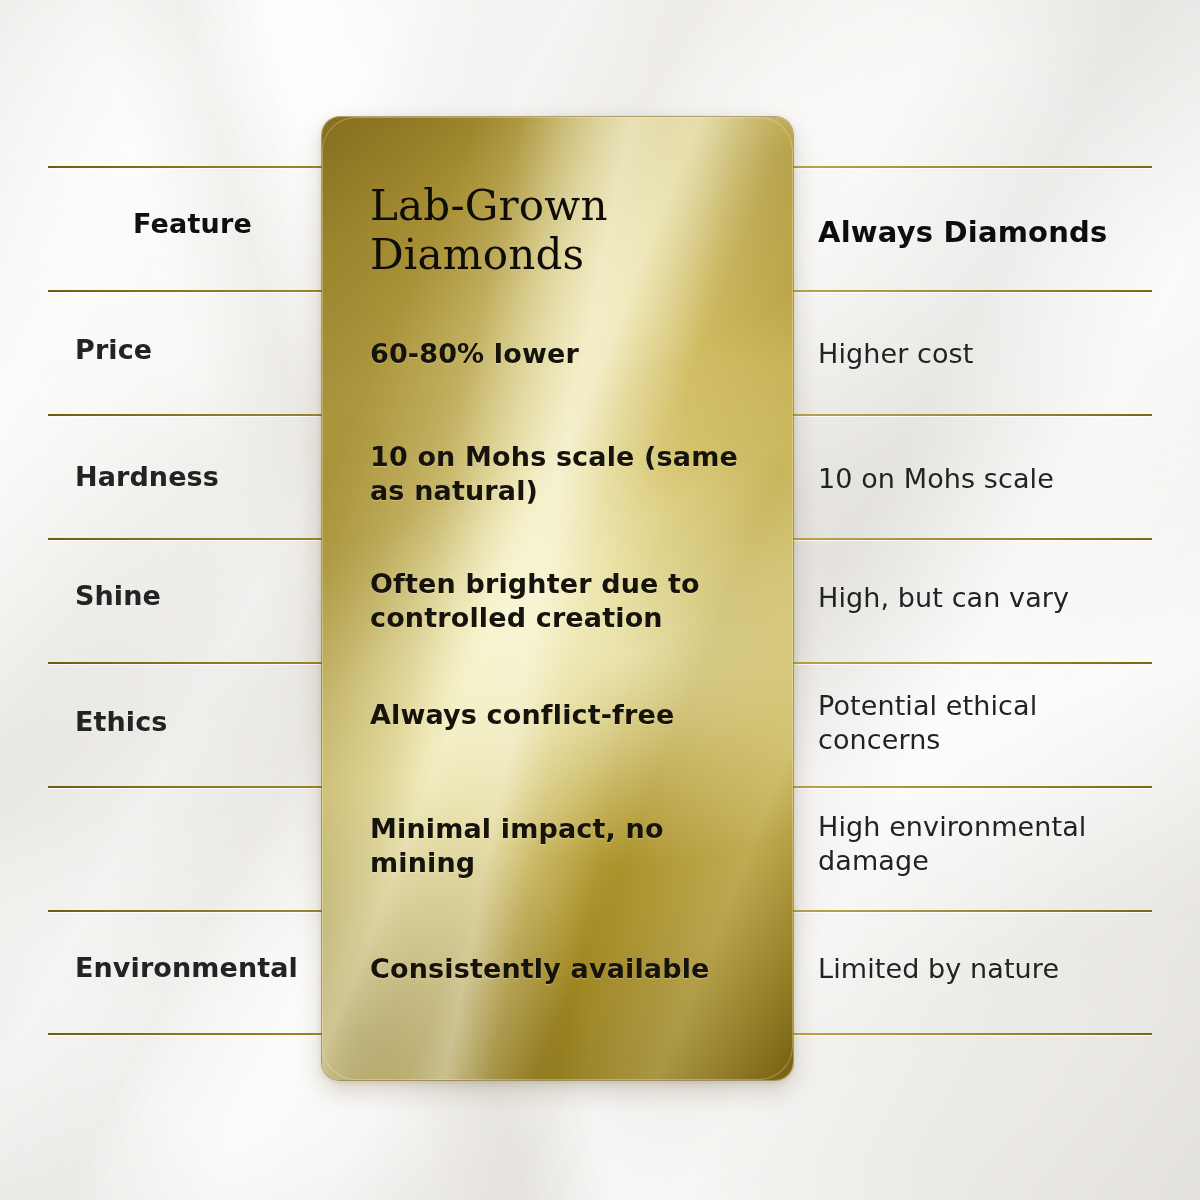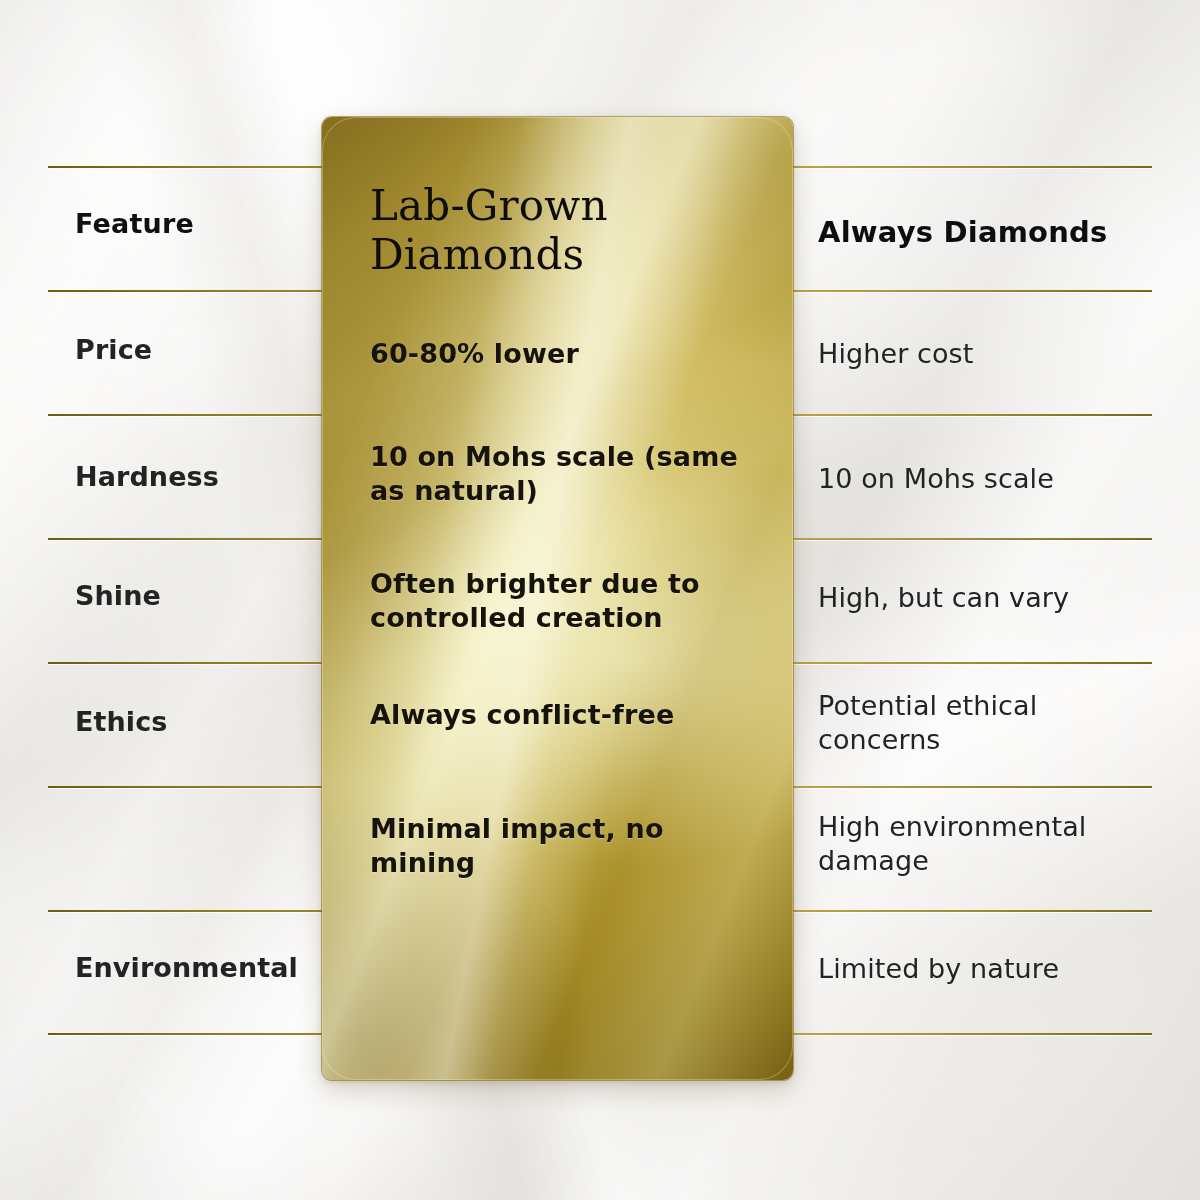--- a/index.html
+++ b/index.html
@@ -104,20 +104,21 @@
     font-weight: 700;
     line-height: 1.22;
     letter-spacing: .1px;
     color: #232323;
   }
   .col-feature.is-header {
     font-weight: 700;
     font-size: 27px;
     letter-spacing: .2px;
     color: #101010;
+    text-align: center;
   }
 
   
   .col-mined {
     left: 818px;
     width: 330px;
     font-size: 27px;
     font-weight: 400;
     line-height: 1.26;
     letter-spacing: .1px;
@@ -130,21 +131,21 @@
     color: #0d0d0d;
   }
 
   
   #gold-card {
     position: absolute;
     left: 322px;
     top: 117px;
     width: 471px;
     height: 963px;
-    border-radius: 10px;
+    border-radius: 18px;
     overflow: hidden;
     background:
       
       linear-gradient(112deg,
         rgba(255,255,255,0.00)  0%,
         rgba(255,252,205,0.00) 18%,
         rgba(255,253,214,0.42) 33%,
         rgba(255,255,228,0.62) 44%,
         rgba(255,252,205,0.18) 55%,
         rgba(120,96,10,0.10)   70%,
@@ -278,15 +279,16 @@
     <div class="gold-cell" style="top:220px">60-80% lower</div>
 
     <div class="gold-cell" style="top:323px">10 on Mohs scale (same as natural)</div>
 
     <div class="gold-cell" style="top:450px">Often brighter due to controlled creation</div>
 
     <div class="gold-cell" style="top:581px">Always conflict-free</div>
 
     <div class="gold-cell" style="top:695px">Minimal impact, no mining</div>
 
+    <div class="gold-cell" style="top:835px">Consistently available</div>
   </div>
 
 </div>
 
 </body></html>

